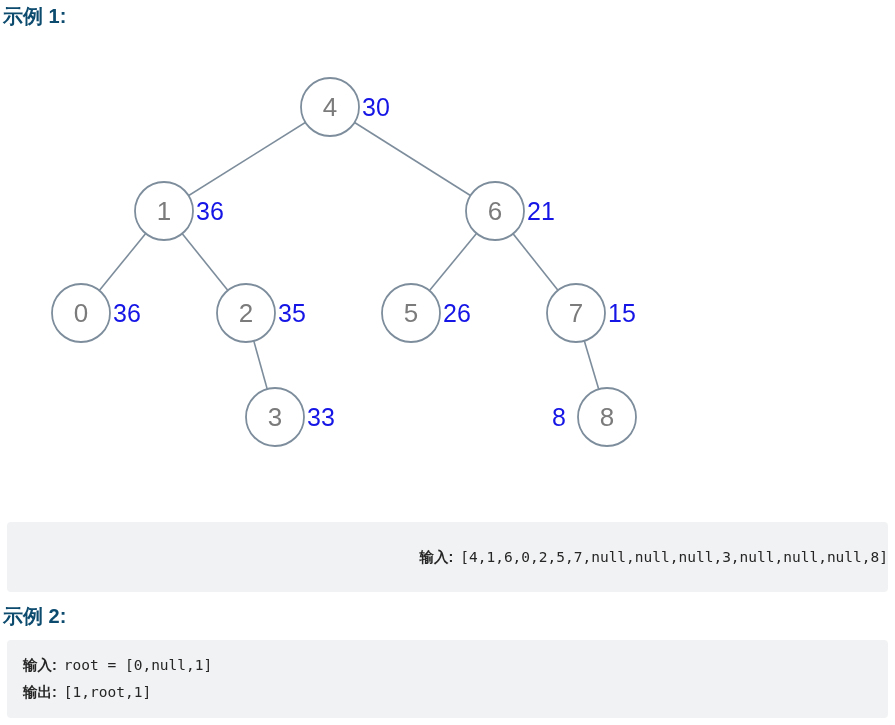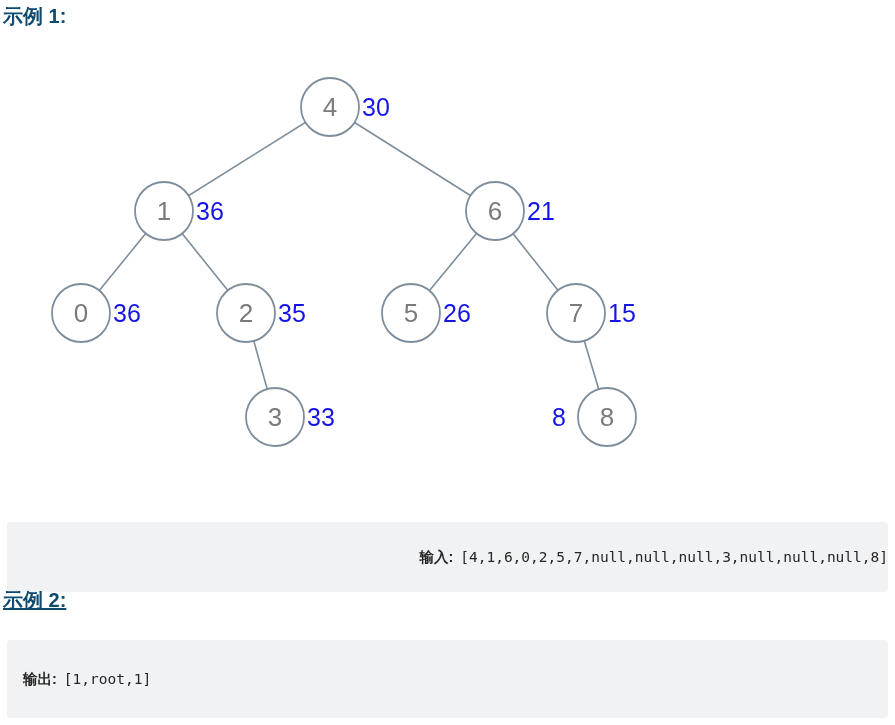--- a/index.html
+++ b/index.html
@@ -17,21 +17,21 @@
   }
   .example-heading {
     position: absolute;
     left: 3px;
     font-size: 20px;
     font-weight: bold;
     color: #0c4a6e;
     white-space: nowrap;
   }
   #heading-1 { top: 3px; }
-  #heading-2 { top: 587px; text-decoration: underline; }
+  #heading-2 { top: 603px; }
 
   .tree-svg {
     position: absolute;
     top: 0;
     left: 0;
   }
   .tree-edge {
     stroke: #7d8d9c;
     stroke-width: 1.6;
   }
@@ -161,17 +161,20 @@
   <div id="code-block-1" class="code-block">
     <div class="code-line">
       <span class="io-label">输入:</span><span class="io-value">[4,1,6,0,2,5,7,null,null,null,3,null,null,null,8]</span>
     </div>
   </div>
 
   <div id="heading-2" class="example-heading">示例 2:</div>
 
   <div id="code-block-2" class="code-block">
     <div class="code-line">
+      <span class="io-label">输入:</span><span class="io-value">root = [0,null,1]</span>
+    </div>
+    <div class="code-line">
       <span class="io-label">输出:</span><span class="io-value">[1,root,1]</span>
     </div>
   </div>
 
 </div>
 
 </body></html>

